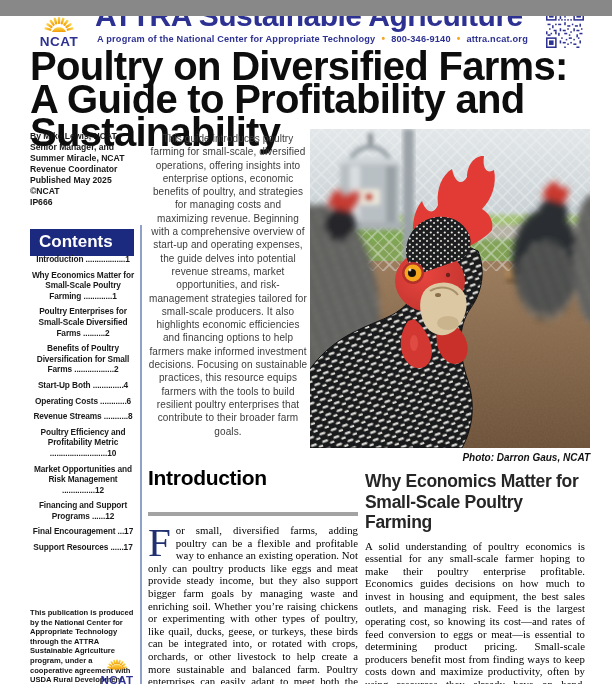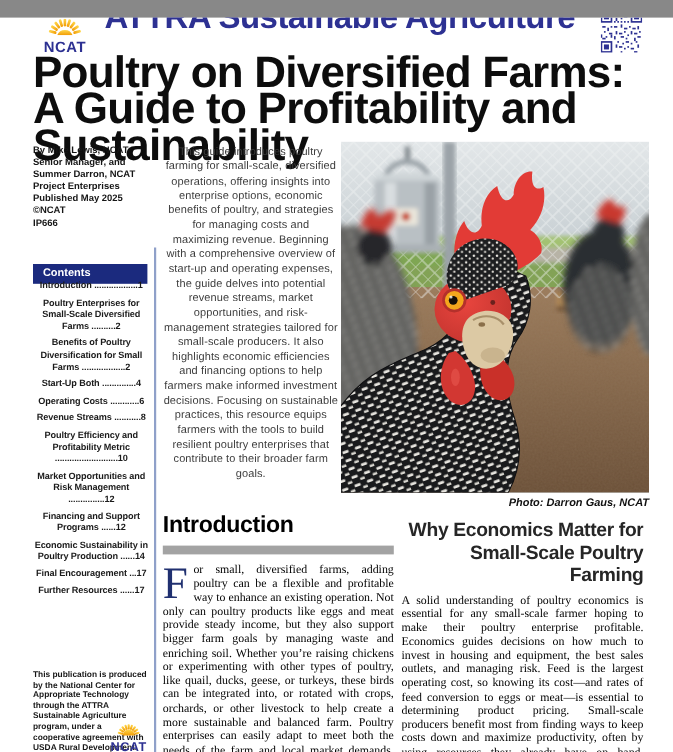--- a/index.html
+++ b/index.html
@@ -24,22 +24,22 @@
   .qr-box { position:absolute; right:28px; top:0; width:38px; height:33px; overflow:hidden; }
   
   .page-title {
     position:absolute; left:30px; top:34px; width:572px;
     font-size:40px; font-weight:bold; color:#0d0d0d; line-height:33px; letter-spacing:-0.7px;
   }
   
   .byline { position:absolute; left:30px; top:115px; width:108px; }
   .byline-line { font-size:8.6px; line-height:11px; color:#161616; font-weight:bold; }
   .contents-box {
-    position:absolute; left:30px; top:224px; width:104px; background:#1b2a7e;
-    color:#ffffff; font-weight:bold; font-size:10px; padding:3px 6px 4px 9px;
+    position:absolute; left:30px; top:213px; width:104px; background:#1b2a7e;
+    color:#ffffff; font-weight:bold; font-size:17px; padding:3px 6px 4px 9px;
   }
   .contents-list { position:absolute; left:30px; top:238px; width:106px;text-align:center; }
   .toc-item {
     font-weight:bold; font-size:8.3px; line-height:10.6px; margin-bottom:5px;
     color:#1a1a1a; letter-spacing:-0.1px;
   }
   .vrule { position:absolute; left:140px; top:209px; bottom:0; width:1.5px; background:#8fa0c9; }
   .publication-note {
     position:absolute; left:30px; top:592px; width:106px;
     font-size:7.6px; line-height:9.6px; color:#161616; font-weight:bold;
@@ -54,33 +54,33 @@
   
   .photo { position:absolute; left:310px; top:113px; width:280px; height:319px; overflow:hidden; background:#c9d0d4; }
   .photo-caption {
     position:absolute; left:310px; top:436px; width:280px; text-align:right;
     font-size:10px; font-weight:bold; font-style:italic; color:#111;
   }
   
   .intro-col { position:absolute; left:148px; top:450px; width:210px; }
   .intro-heading {
     font-size:21px; font-weight:bold; color:#000; letter-spacing:-0.3px;
-    border-bottom:8px solid #a3a3a3; padding-bottom:6px;
+    border-bottom:4px solid #a3a3a3; padding-bottom:22px;
   }
   .serif-body {
     margin-top:8px; font-family:"Liberation Serif", serif; font-size:10.8px;
     line-height:12.6px; color:#000; text-align:justify;
   }
   .dropcap {
     float:left; font-family:"Liberation Serif", serif; color:#203070;
     font-size:41px; line-height:33px; padding:2px 5px 0 0; font-weight:normal;
   }
   .econ-col { position:absolute; left:365px; top:455px; width:220px; height:229px; overflow:hidden; }
   .econ-heading {
-    font-size:17.5px; font-weight:bold; color:#262626; line-height:20.5px; letter-spacing:-0.3px;text-align:right;
+    font-size:17.5px; font-weight:bold; color:#262626; line-height:20.5px; letter-spacing:-0.3px;
   }
   .econ-col .serif-body { margin-top:7px; }
 </style>
 </head>
 <body>
 
 <div id="page">
 
   <div class="masthead">
     <div class="brand-title">ATTRA Sustainable Agriculture</div>
@@ -101,20 +101,23 @@
             <rect x="-1.2" y="-15" width="2.4" height="7" rx="1" transform="rotate(0)"></rect>
             <rect x="-1.2" y="-15" width="2.4" height="7" rx="1" transform="rotate(18)"></rect>
             <rect x="-1.2" y="-15" width="2.4" height="7" rx="1" transform="rotate(37)"></rect>
             <rect x="-1.2" y="-15" width="2.4" height="7" rx="1" transform="rotate(56)"></rect>
             <rect x="-1.2" y="-15" width="2.4" height="7" rx="1" transform="rotate(75)"></rect>
           </g>
           <path d="M 21,15 A 7.5 7.5 0 0 1 35,15 Z"></path>
         </g>
       </svg>
       <div class="ncat-word">NCAT</div>
+    </div>
+    <div class="tagline-row">
+      <span>A program of the National Center for Appropriate Technology</span><span class="sep-dot">•</span><span>800-346-9140</span><span class="sep-dot">•</span><span>attra.ncat.org</span>
     </div>
     <div class="qr-box">
       <svg width="38" height="38" viewBox="0 0 25 25" style="position:relative; top:-6px;">
         <g fill="#2d3192">
           <rect x="0" y="0" width="7" height="7"></rect>
             <rect x="18" y="0" width="7" height="7"></rect>
             <rect x="0" y="18" width="7" height="7"></rect>
           <rect x="9" y="1" width="1" height="1"></rect>
             <rect x="11" y="2" width="2" height="1"></rect>
             <rect x="13" y="0" width="1" height="2"></rect>
@@ -180,41 +183,41 @@
           </g>
       </svg>
     </div>
   </div>
 
   <div class="page-title">Poultry on Diversified Farms: A Guide to Profitability and Sustainability</div>
 
   <div class="byline">
       <div class="byline-line">By Mike Lewis, NCAT</div>
       <div class="byline-line">Senior Manager, and</div>
-      <div class="byline-line">Summer Darron, NCAT</div>
-      <div class="byline-line">Project Enterprises</div>
+      <div class="byline-line">Summer Miracle, NCAT</div>
+      <div class="byline-line">Revenue Coordinator</div>
       <div class="byline-line">Published May 2025</div>
       <div class="byline-line">©NCAT</div>
       <div class="byline-line">IP666</div>
     </div>
 
   <div class="contents-box">Contents</div>
   <div class="contents-list">
       <div class="toc-item">Introduction ..................1</div>
+      <div class="toc-item">Why Economics Matter for Small-Scale Poultry Farming .............1</div>
       <div class="toc-item">Poultry Enterprises for Small-Scale Diversified Farms ..........2</div>
       <div class="toc-item">Benefits of Poultry Diversification for Small Farms ..................2</div>
       <div class="toc-item">Start-Up Both ..............4</div>
       <div class="toc-item">Operating Costs ............6</div>
       <div class="toc-item">Revenue Streams ...........8</div>
       <div class="toc-item">Poultry Efficiency and Profitability Metric ..........................10</div>
       <div class="toc-item">Market Opportunities and Risk Management ...............12</div>
       <div class="toc-item">Financing and Support Programs ......12</div>
-      <div class="toc-item">Economic Sustainability in Poultry Production ......14</div>
       <div class="toc-item">Final Encouragement ...17</div>
-      <div class="toc-item">Further Resources ......17</div>
+      <div class="toc-item">Support Resources ......17</div>
     </div>
 
   <div class="vrule"></div>
 
   <div class="publication-note">This publication is produced by the National Center for Appropriate Technology through the ATTRA Sustainable Agriculture program, under a cooperative agreement with USDA Rural Development. attra.ncat.org.</div>
   <div class="ncat-logo-bottom">
     <svg width="38" height="13" viewBox="0 0 56 15">
       <g fill="url(#sung)">
         <g transform="translate(28,15)">
           <rect x="-1.4" y="-15" width="2.8" height="7" rx="1" transform="rotate(-75)"></rect>

